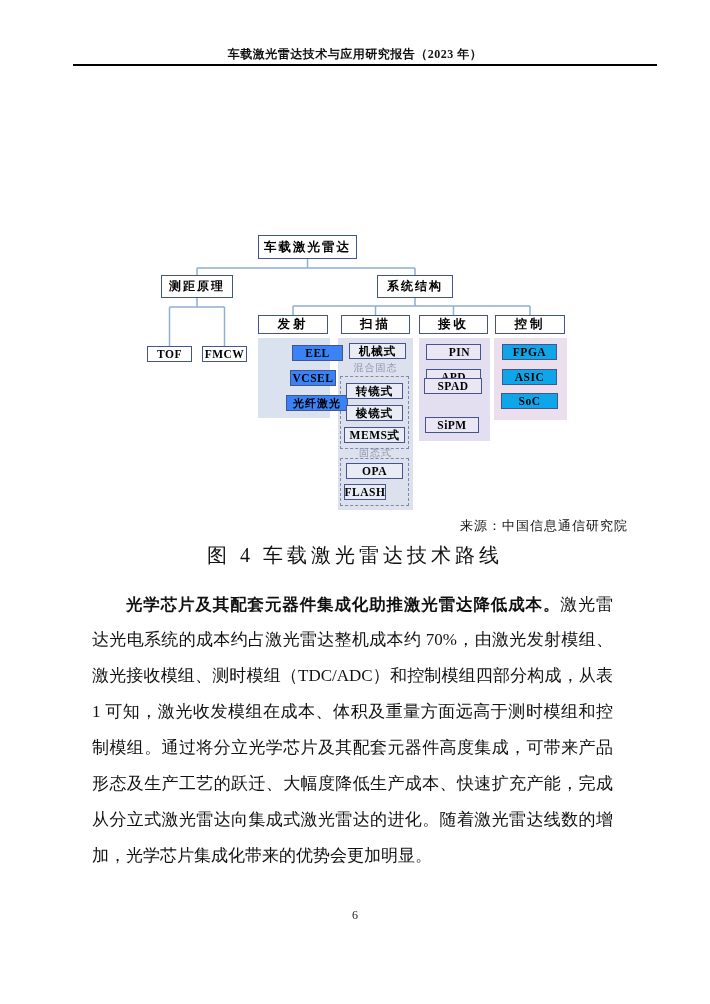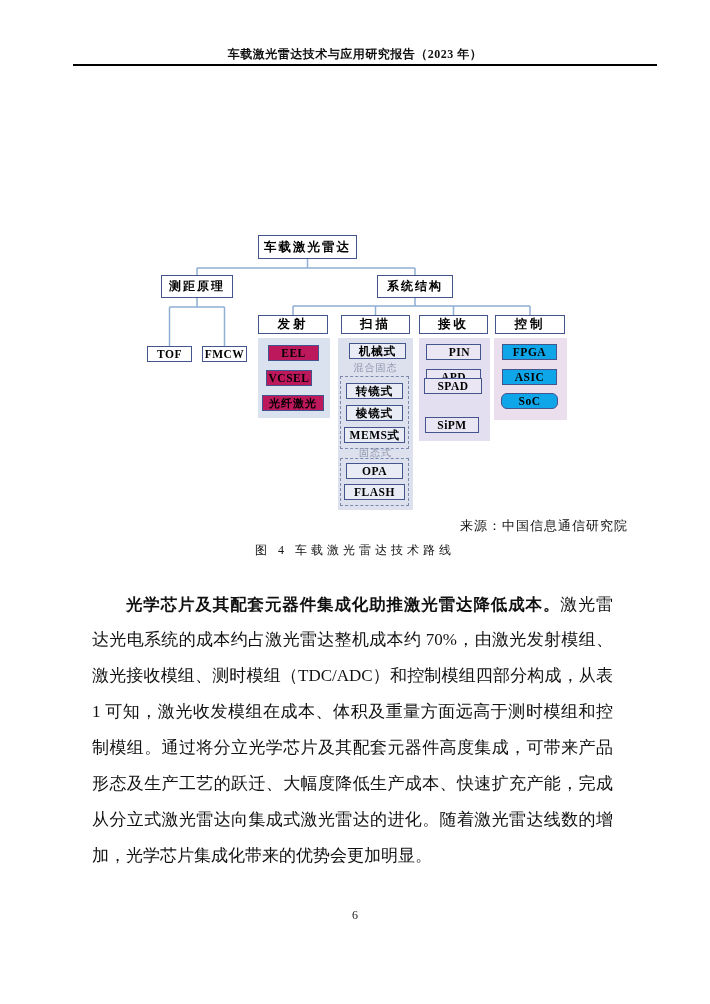--- a/index.html
+++ b/index.html
@@ -53,57 +53,57 @@
   .h-scan { left:341px; width:69px; }
   .h-rx   { left:419px; width:69px; }
   .h-ctrl { left:495px; width:70px; }
   .ibox {
     position:absolute; z-index:4; box-sizing:border-box;
     border:1.2px solid var(--box-border,#44548c);
     display:flex; align-items:center; justify-content:center;
     font-size:11.5px; font-weight:600; letter-spacing:.5px; color:#000;
     height:16px;
   }
-  .fill-tx   { background:#be185d; }
+  .fill-tx   { background:#3b82f6;margin-left:24px; }
   .fill-scan { background:#e9ecf5; }
   .fill-rx   { background:#ebe6f4; }
   .fill-ctrl { background:#0ea5e9; }
   .i-eel   { left:268px; top:345px; width:51px; }
   .i-vcsel { left:266px; top:370px; width:46px; }
   .i-fiber { left:262px; top:395px; width:62px; font-size:11px; letter-spacing:1px; }
   .i-mech  { left:349px; top:343px; width:57px; letter-spacing:1px; }
   .i-rot   { left:346px; top:383px; width:57px; letter-spacing:1px; }
   .i-prism { left:346px; top:405px; width:57px; letter-spacing:1px; }
   .i-mems  { left:344px; top:427px; width:61px; }
   .i-opa   { left:346px; top:463px; width:57px; }
-  .i-flash { left:344px; top:484px; width:61px; }
+  .i-flash { left:344px; top:484px; width:42px; }
   .i-pin   { left:426px; top:344px; width:55px;padding-left:12px; }
   .i-apd   { left:426px; top:369px; width:55px; }
   .i-spad  { left:424px; top:378px; width:58px; }
   .i-sipm  { left:425px; top:417px; width:54px; }
   .i-fpga  { left:502px; top:344px; width:55px; }
   .i-asic  { left:502px; top:369px; width:55px; }
-  .i-soc   { left:501px; top:393px; width:57px;border-radius:6px; }
+  .i-soc   { left:501px; top:393px; width:57px; }
   .dgroup { position:absolute; z-index:3; border:1px dashed #7d88ad; box-sizing:border-box; }
   .dgroup1 { left:340px; top:376px; width:69px; height:73px; }
   .dgroup2 { left:340px; top:458px; width:69px; height:48px; }
   .glabel {
     position:absolute; z-index:4; left:338px; width:75px; text-align:center;
     font-size:10px; color:#8f96ad; letter-spacing:1px;
   }
   .lbl-hybrid { top:361px; }
   .lbl-solid  { top:446px; }
   
   .source-note {
     position:absolute; top:517px; left:0; width:628px; text-align:right;
     font-size:13px; letter-spacing:1px;
   }
   .figure-caption {
     position:absolute; top:542px; left:0; width:100%; text-align:center;
-    font-size:12px; letter-spacing:4px;
+    font-size:20px; letter-spacing:4px;
   }
   
   .page-number {
     position:absolute; top:908px; left:0; width:100%; text-align:center;
     font-size:12px; color:#222;
   }
 </style>
 </head>
 <body>
 

